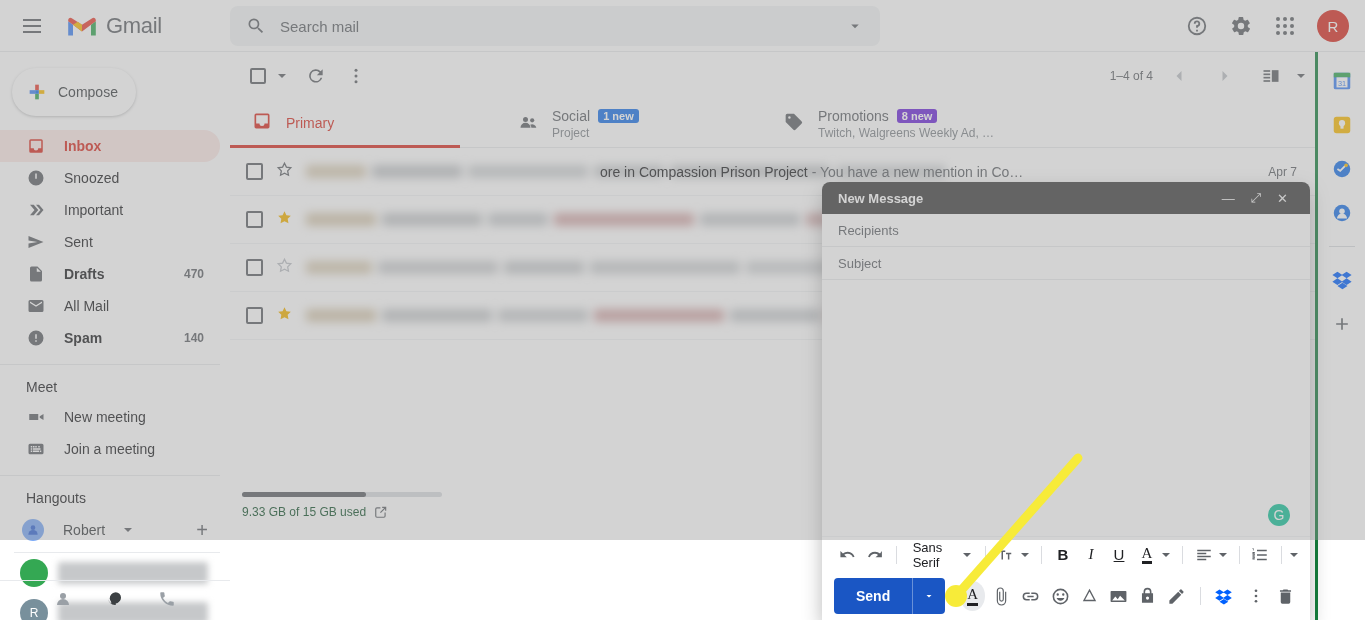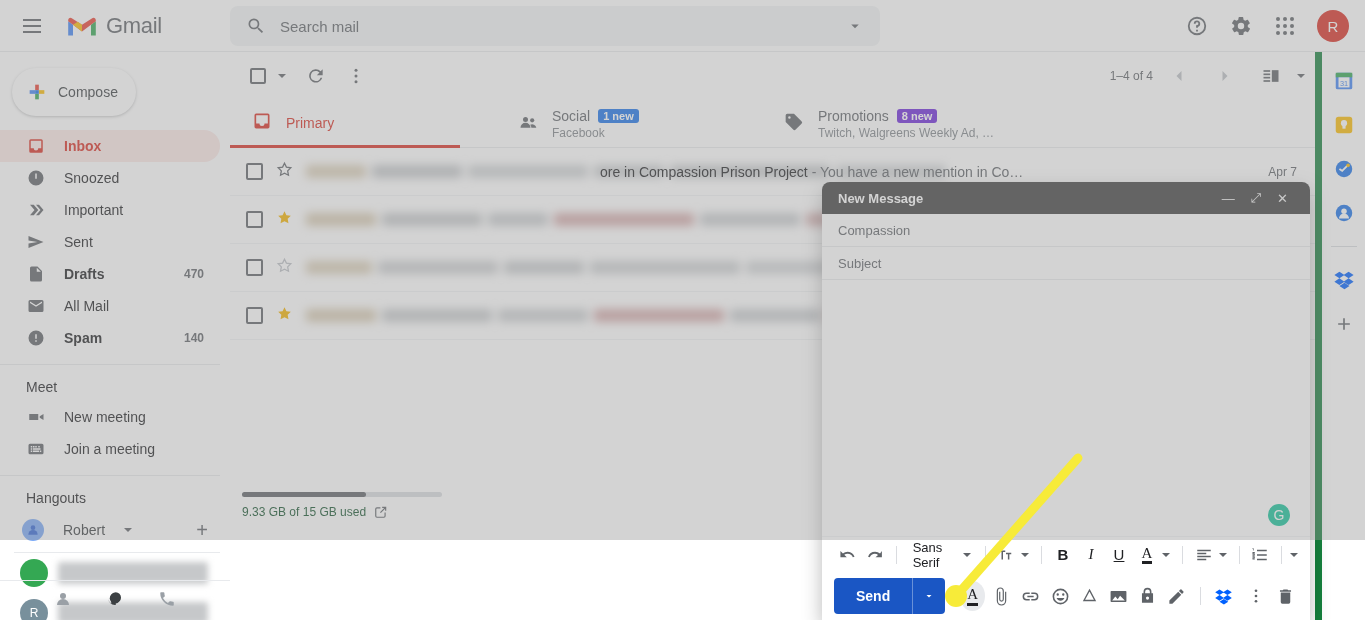--- a/index.html
+++ b/index.html
@@ -117,21 +117,21 @@
   
   .footer { position: absolute; left: 230px; bottom: 0; width: 1085px; height: 60px; background: #fff; }
   .storage { position: absolute; left: 12px; top: 12px; width: 220px; }
   .storage-track { width: 200px; height: 5px; background: #dadce0; border-radius: 3px; }
   .storage-fill { height: 5px; background: #5f6368; border-radius: 3px; }
   .storage-text { font-size: 12px; color: #14532d; margin-top: 8px; display: flex; align-items: center; gap: 8px; }
   .links { position: absolute; right: 245px; top: 16px; font-size: 12px; color: #5f6368; white-space: nowrap; }
 
   
   .rail { position: absolute; right: 0; top: 52px; width: 50px; height: 568px;
-    background: #fff; border-left: 7px solid #15803d;
+    background: #fff; border-left: 3px solid #15803d;
     display: flex; flex-direction: column; align-items: center; padding-top: 18px; gap: 22px; }
   .rail-ico { width: 22px; height: 22px; border-radius: 4px; display: flex;
     align-items: center; justify-content: center; cursor: pointer; }
   .rail-div { width: 26px; height: 1px; background: #dadce0; }
 
   
   .compose {
     position: absolute; left: 822px; top: 182px; width: 488px; height: 438px;
     background: #fff; border-radius: 8px 8px 0 0;
     box-shadow: 0 8px 20px rgba(0,0,0,0.28); z-index: 20; display: flex; flex-direction: column;
@@ -442,21 +442,21 @@
             <circle cx="9" cy="9" r="3" fill="#5f6368"></circle>
             <circle cx="17" cy="10" r="2.5" fill="#5f6368"></circle>
             <path fill="#5f6368" d="M3 19a6 6 0 0 1 12 0zm13 0a5 5 0 0 0-1.5-3.6A5 5 0 0 1 22 19z"></path>
           </svg>
       </span>
       <div>
         <div style="display:flex;align-items:center">
           <span class="tab-title">Social</span>
           <span class="badge" style="background:#1a73e8">1 new</span>
         </div>
-        <div class="tab-sub">Facebook</div>
+        <div class="tab-sub">Project</div>
       </div>
     </div>
 
     <div class="tab">
       <span>
         <svg width="20" height="20" viewBox="0 0 24 24">
             <path fill="#5f6368" d="M21 11l-9-9H4a2 2 0 0 0-2 2v8l9 9a2 2 0 0 0 3 0l7-7a2 2 0 0 0 0-3M6.5 8A1.5 1.5 0 1 1 6.5 5a1.5 1.5 0 0 1 0 3"></path>
           </svg>
       </span>
       <div>
@@ -606,21 +606,21 @@
     <div class="compose-hdr">
       <span>New Message</span>
       <span class="compose-hdr-actions">
         <span>—</span>
         <span>⤢</span>
         <span>✕</span>
       </span>
     </div>
 
     <div class="cfield">
-      <span>Compassion</span>
+      <span>Recipients</span>
     </div>
     <div class="cfield">
       <span>Subject</span>
     </div>
 
     <div class="cbody">
       <span class="grammarly">G</span>
     </div>
 
     <div class="ftoolbar">

